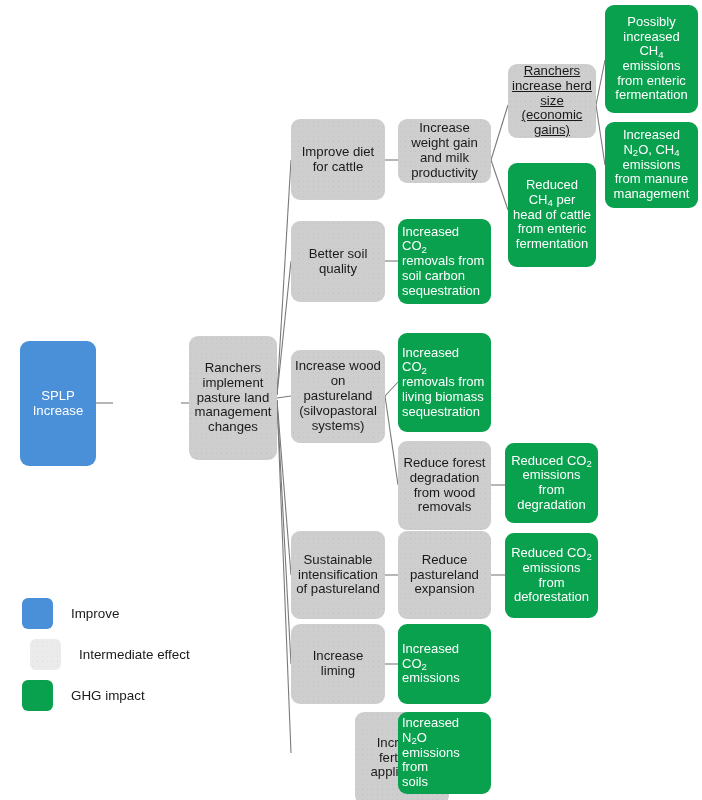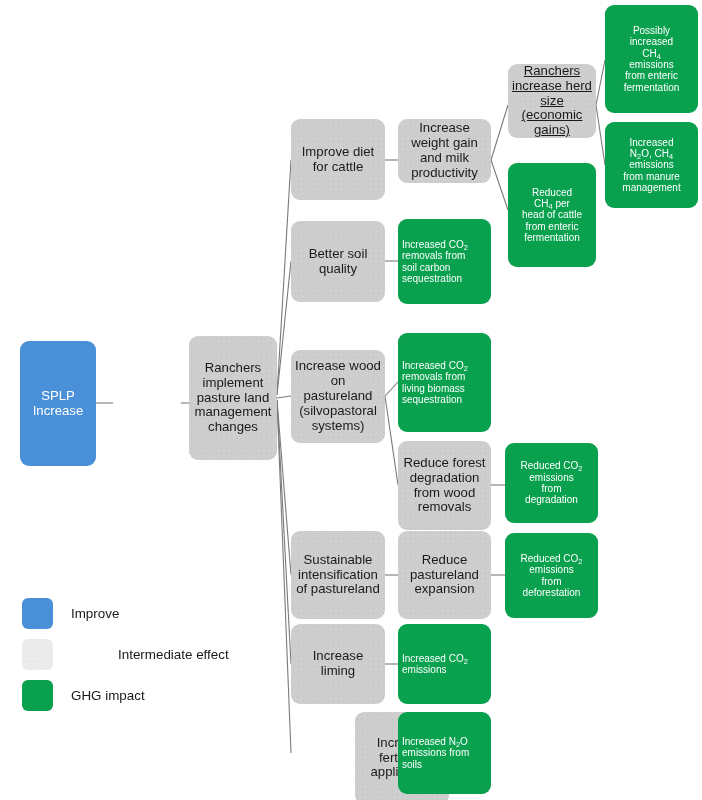--- a/index.html
+++ b/index.html
@@ -20,21 +20,21 @@
   .node .txt{display:block;width:100%;}
   .node.policy{
     background:#4a90d9;color:#ffffff;font-size:13.2px;text-align:center;
   }
   .node.inter{
     background:#cecece;color:#1a1a1a;font-size:13.2px;text-align:center;
     background-image:radial-gradient(#c2c2c2 0.6px, transparent 0.7px);
     background-size:5px 5px;
   }
   .node.ghg{
-    background:#09a04e;color:#ffffff;font-size:10px;
+    background:#09a04e;color:#ffffff;font-size:13px;
   }
   .node.ghg.left{text-align:left;}
   .node.ghg.center{text-align:center;}
   sub{font-size:0.74em;line-height:0;vertical-align:baseline;position:relative;top:0.26em;}
 
   
   #legend{position:absolute;left:22px;top:598px;}
   .leg-row{position:absolute;display:flex;align-items:center;}
   .leg-sw{width:31px;height:31px;border-radius:6px;flex:0 0 auto;}
   .leg-sw.policy{background:#4a90d9;}
@@ -213,21 +213,21 @@
       <span>from manure</span><br>
       <span>management</span>
     </span>
   </div>
 
   <div id="legend">
     <div class="leg-row" style="left:0;top:0;">
       <span class="leg-sw policy"></span>
       <span class="leg-lbl">Improve</span>
     </div>
-    <div class="leg-row" style="left:0;top:41px;gap:47px;">
+    <div class="leg-row" style="left:8px;top:41px;">
       <span class="leg-sw inter"></span>
       <span class="leg-lbl">Intermediate effect</span>
     </div>
     <div class="leg-row" style="left:0;top:82px;">
       <span class="leg-sw ghg"></span>
       <span class="leg-lbl">GHG impact</span>
     </div>
   </div>
 
 </div>

